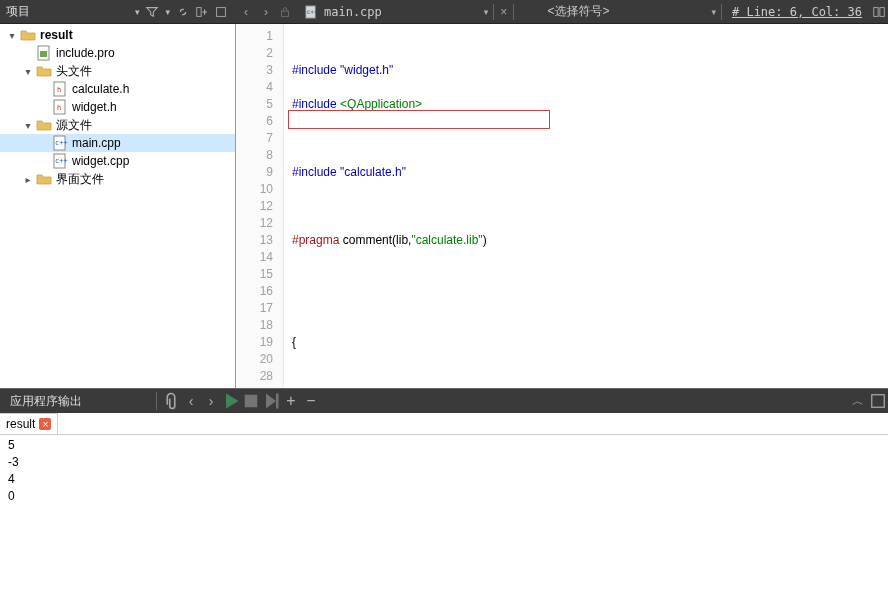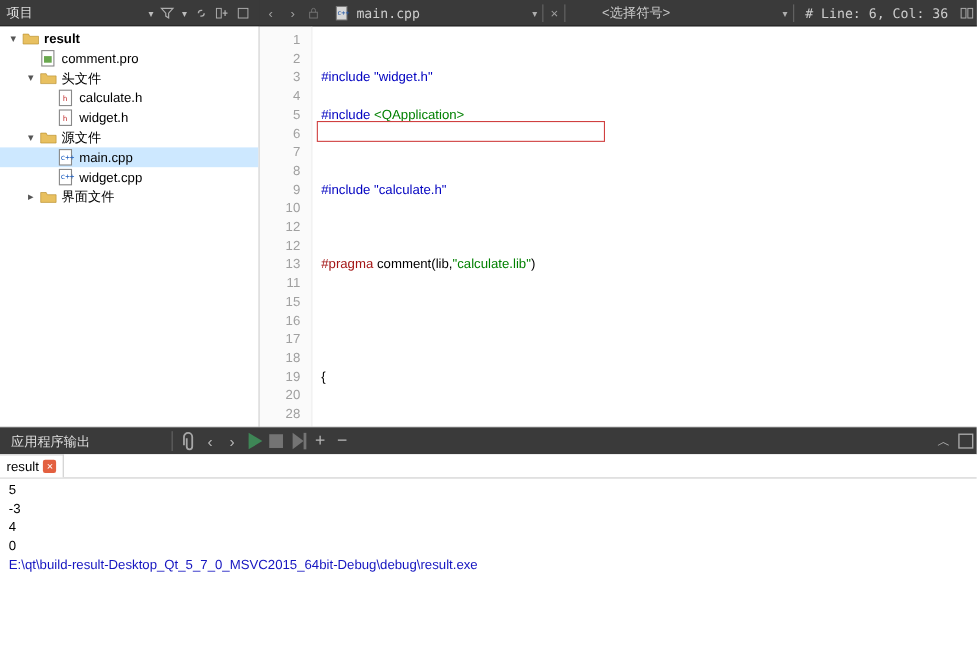--- a/index.html
+++ b/index.html
@@ -107,21 +107,21 @@
     </div>
     <span class="spacer"></span>
     <span class="dropdown-arrow">▾</span>
     <span class="sep"></span>
     <span class="close-x">×</span>
     <span class="sep"></span>
     <span style="padding:0 8px;margin-left:23px;">&lt;选择符号&gt;</span>
     <span class="spacer"></span>
     <span class="dropdown-arrow">▾</span>
     <span class="sep"></span>
-    <span style="padding:0 8px; font-family:Consolas,monospace;"># Line: 6, Col: 36</span>
+    <span style="padding:0 8px; font-family:Consolas,monospace;text-decoration:underline;"># Line: 6, Col: 36</span>
     <span class="tool-icon">
         <svg viewBox="0 0 16 16">
           <rect x="2" y="3" width="5" height="10" fill="none" stroke="#ccc"></rect>
           <rect x="9" y="3" width="5" height="10" fill="none" stroke="#ccc"></rect>
         </svg>
       </span>
   </div>
 </div>
 
 <div style="display:flex; flex:1; overflow:hidden;">
@@ -139,21 +139,21 @@
         <span class="tree-label bold">result</span>
       </div>
       <div class="tree-item">
         <span class="tree-indent" style="width:34px;"></span>
         <span class="tree-icon">
             <svg viewBox="0 0 16 16">
               <rect x="2" y="1" width="11" height="14" class="ic-file"></rect>
               <rect x="4" y="6" width="7" height="6" class="ic-qt"></rect>
             </svg>
           </span>
-        <span class="tree-label">comment.pro</span>
+        <span class="tree-label">include.pro</span>
       </div>
       <div class="tree-item">
         <span class="tree-indent" style="width:20px;"></span>
         <span class="tree-arrow">▾</span>
         <span class="tree-icon">
             <svg viewBox="0 0 16 16">
               <path class="ic-folder" d="M1 4h5l1 2h8v7H1z"></path>
             </svg>
           </span>
         <span class="tree-label">头文件</span>
@@ -230,21 +230,21 @@
         <div class="g">4</div>
         <div class="g">5</div>
         <div class="g">6</div>
         <div class="g">7</div>
         <div class="g">8</div>
         <div class="g">9</div>
         <div class="g">10</div>
         <div class="g">12</div>
         <div class="g">12</div>
         <div class="g">13</div>
-        <div class="g">11</div>
+        <div class="g">14</div>
         <div class="g">15</div>
         <div class="g">16</div>
         <div class="g">17</div>
         <div class="g">18</div>
         <div class="g">19</div>
         <div class="g">20</div>
         <div class="g">28</div>
         <div class="g">22</div>
       </div>
       <div class="code">
@@ -322,15 +322,14 @@
   </div>
   <div class="output-body">
 <div>5</div>
 <div></div>
 <div>-3</div>
 <div></div>
 <div>4</div>
 <div></div>
 <div>0</div>
 <div></div>
-<div><span class="path">E:\qt\build-result-Desktop_Qt_5_7_0_MSVC2015_64bit-Debug\debug\result.exe</span></div>
   </div>
 </div>
 
 </body></html>

